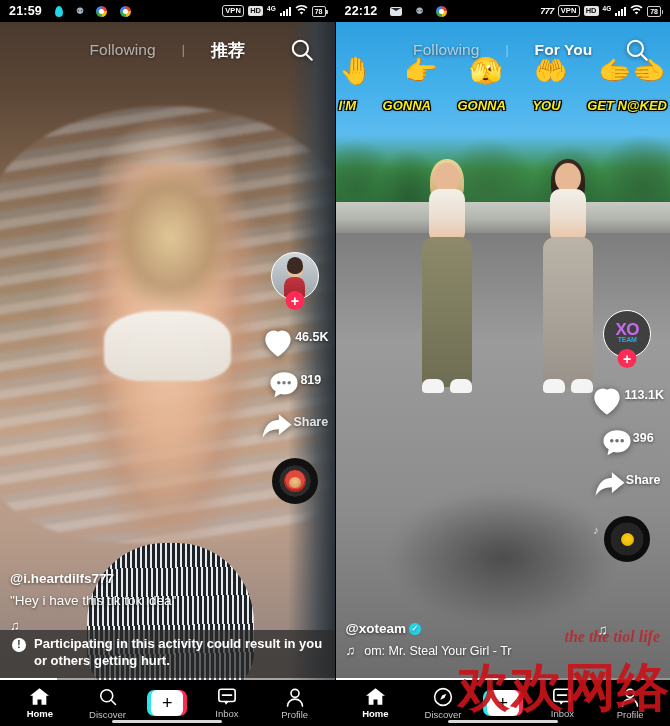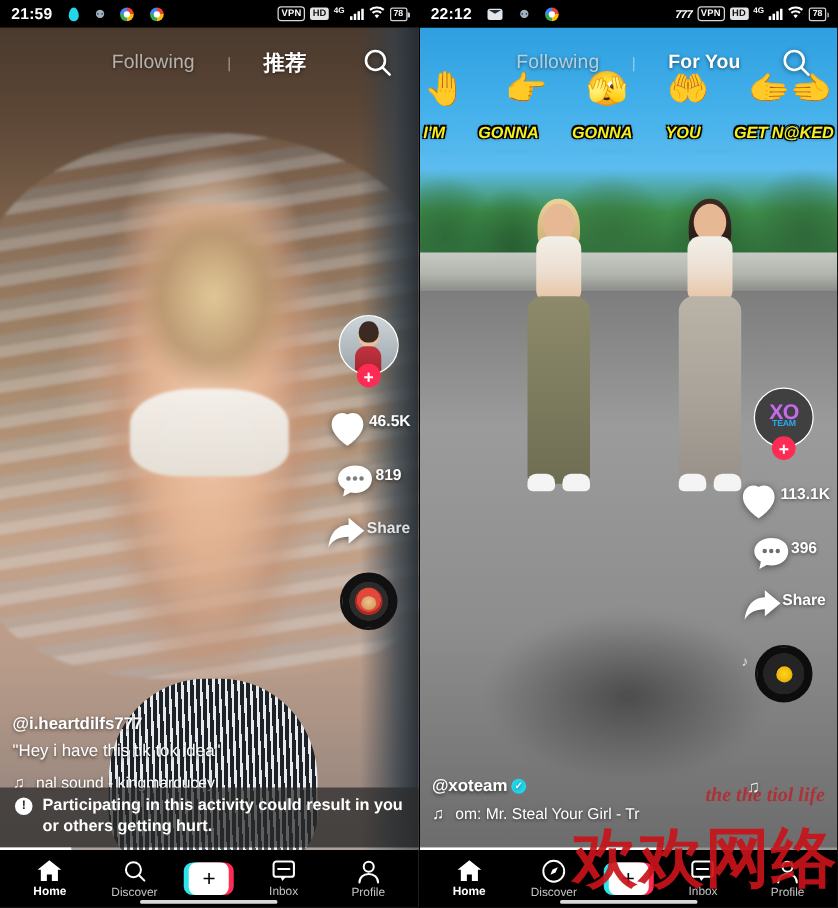--- a/index.html
+++ b/index.html
@@ -499,21 +499,20 @@
       <div class="disc disc-left">
         <div class="core"></div>
       </div>
     </div>
 
     <div class="caption cap-left">
       <div class="cap-user">@i.heartdilfs777</div>
       <div class="cap-text">"Hey i have this tik tok idea"</div>
       <div class="cap-music">
         <span class="note-ico">♫</span>
-        <span>nal sound - kingmarducey</span>
       </div>
     </div>
 
     <div class="warn">
       <span class="warn-ico">!</span>
       <span class="warn-text">Participating in this activity could result in you or others getting hurt.</span>
     </div>
 
     <div class="progress">
       <i style="width:17%"></i>

